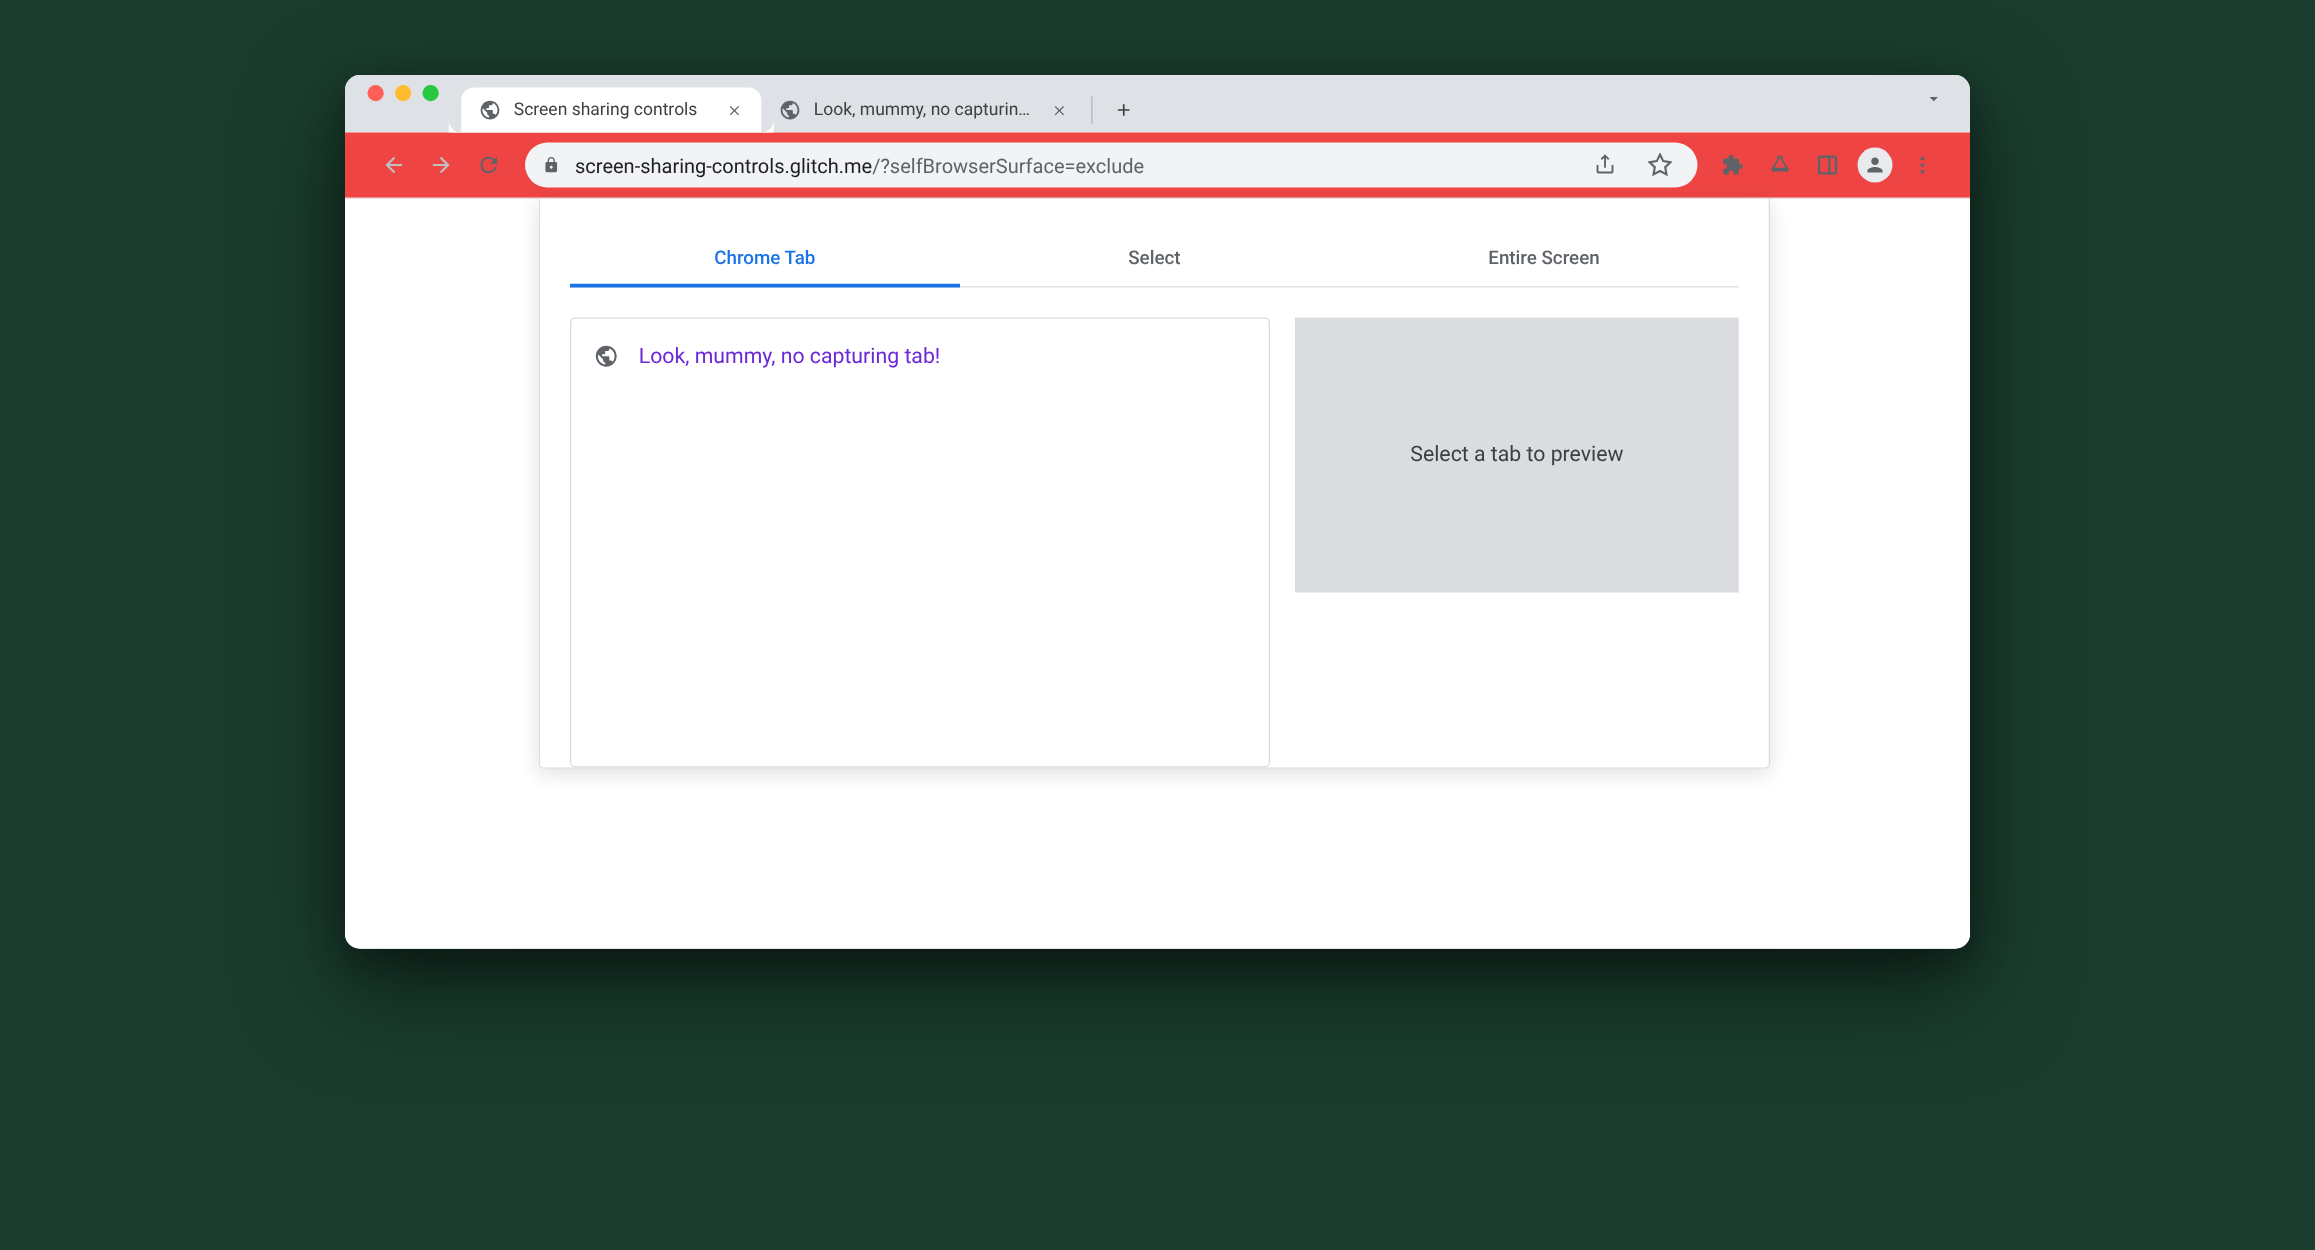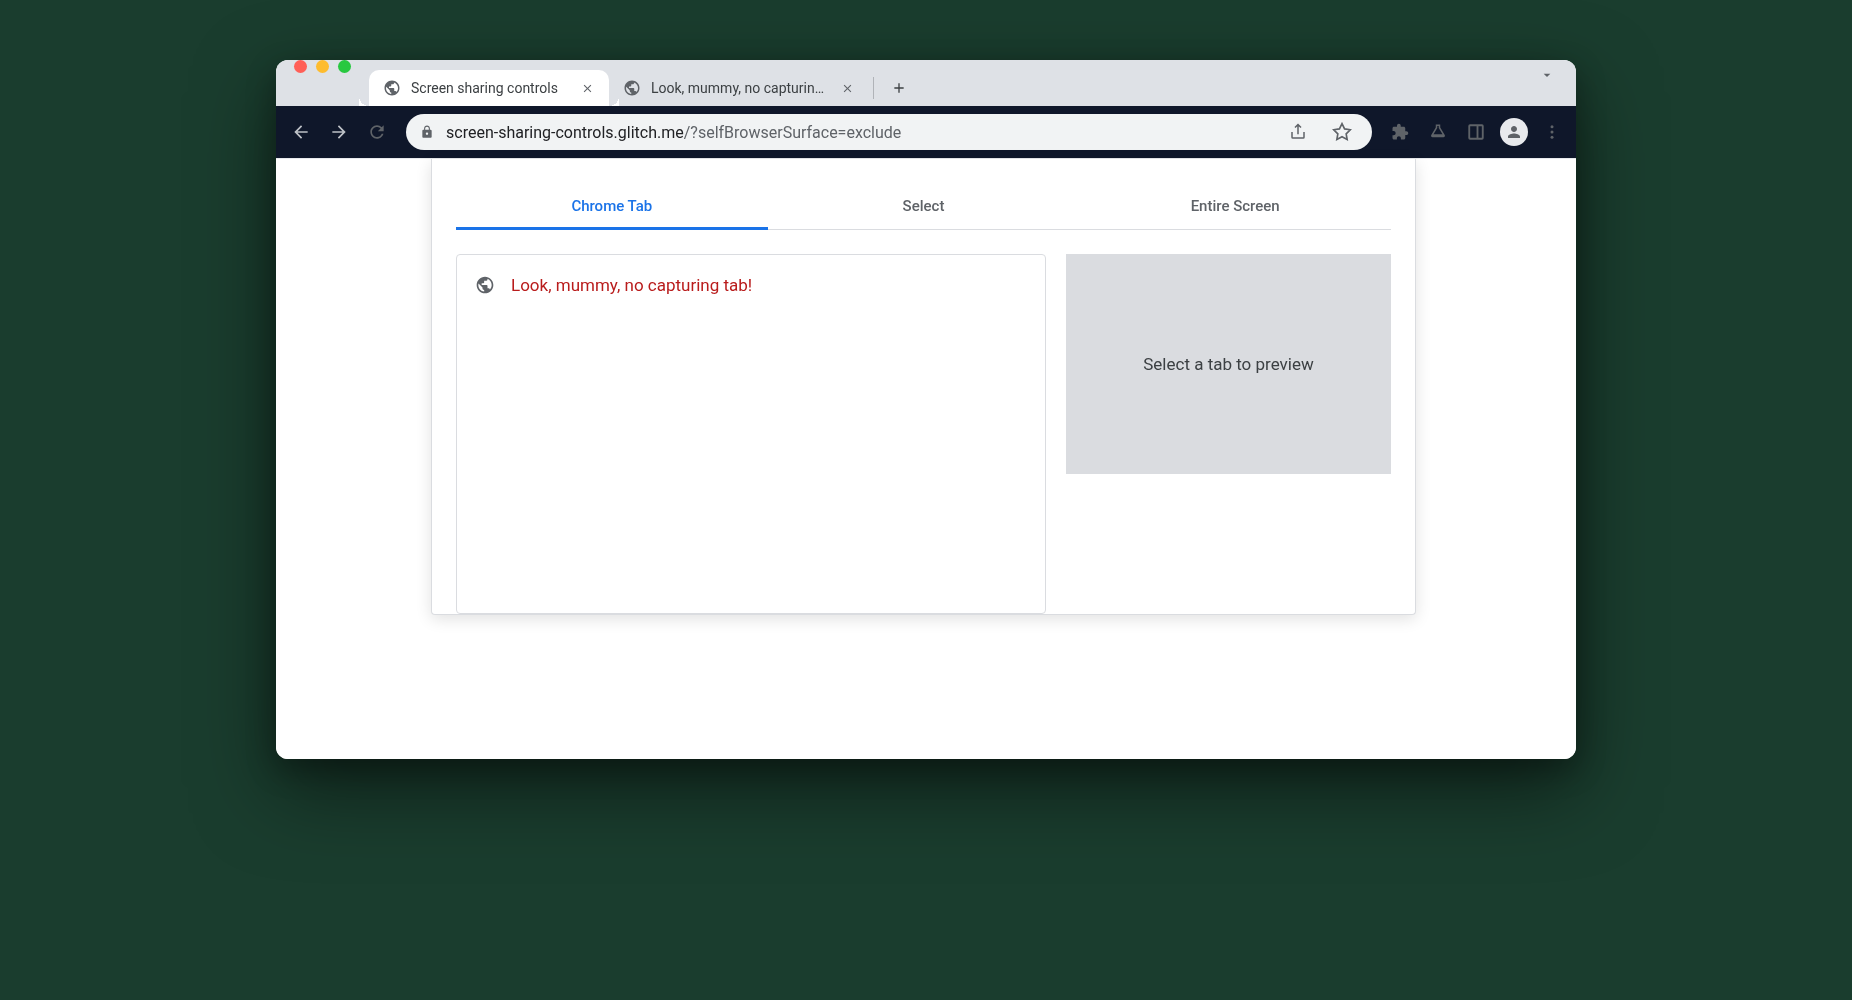--- a/index.html
+++ b/index.html
@@ -22,21 +22,21 @@
       width: 1300px;
       background: #fff;
       border-radius: 12px;
       box-shadow: 0 30px 80px rgba(0,0,0,0.5), 0 10px 30px rgba(0,0,0,0.3);
       overflow: hidden;
     }
     
     .titlebar {
       background: #dee1e6;
       display: flex;
-      align-items: flex-start;
+      align-items: center;
       height: 46px;
       padding-left: 18px;
       padding-right: 14px;
     }
     
     .traffic-lights {
       display: flex;
       gap: 9px;
       align-items: center;
       margin-bottom: 18px;
@@ -155,24 +155,24 @@
       width: 30px;
       height: 30px;
       display: flex;
       align-items: center;
       justify-content: center;
       cursor: pointer;
       color: #5f6368;
     }
     
     .toolbar {
-      background: #0f172a;
-      display: flex;
-      align-items: center;
-      padding: 8px 8px;
+      background: #ef4444;
+      display: flex;
+      align-items: center;
+      padding: 8px 22px;
       gap: 4px;
       border-bottom: 1px solid #e8eaed;
     }
     
     .nav-btn {
       width: 34px;
       height: 34px;
       display: flex;
       align-items: center;
       justify-content: center;
@@ -318,33 +318,33 @@
       padding: 10px 0;
     }
     
     .tab-list-item {
       display: flex;
       align-items: center;
       gap: 16px;
       padding: 10px 18px;
       cursor: pointer;
       font-size: 17px;
-      color: #b91c1c;
+      color: #6d28d9;
     }
     
     .tab-list-icon {
       width: 20px;
       height: 20px;
       display: flex;
       align-items: center;
       justify-content: center;
     }
     
     .preview-pane {
-      width: 325px;
+      width: 355px;
       height: 220px;
       background: #dadce0;
       display: flex;
       align-items: center;
       justify-content: center;
       font-size: 17px;
       color: #3c4043;
     }
     
     .globe-svg {

